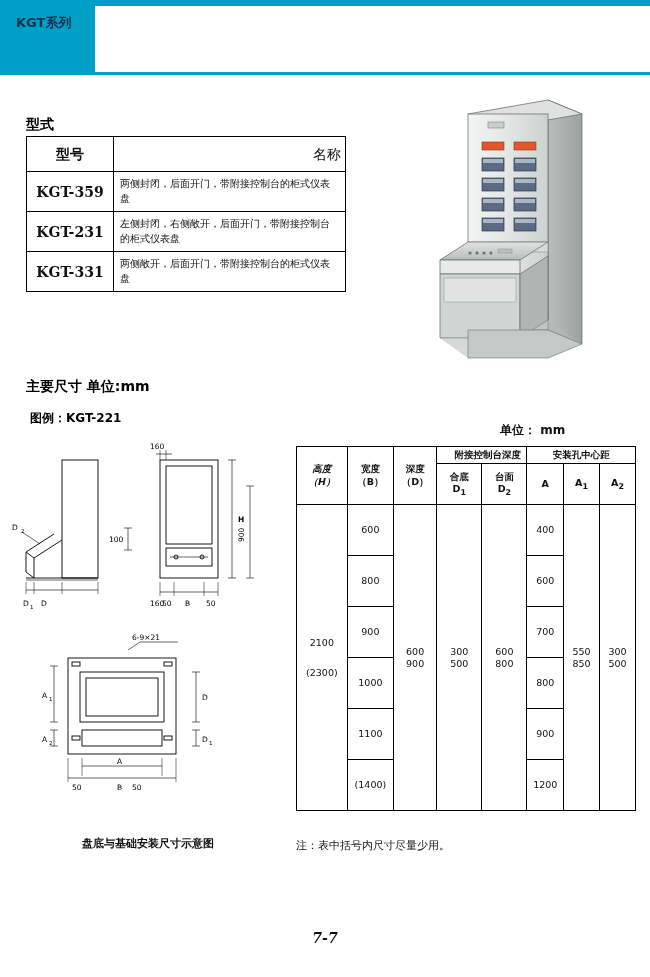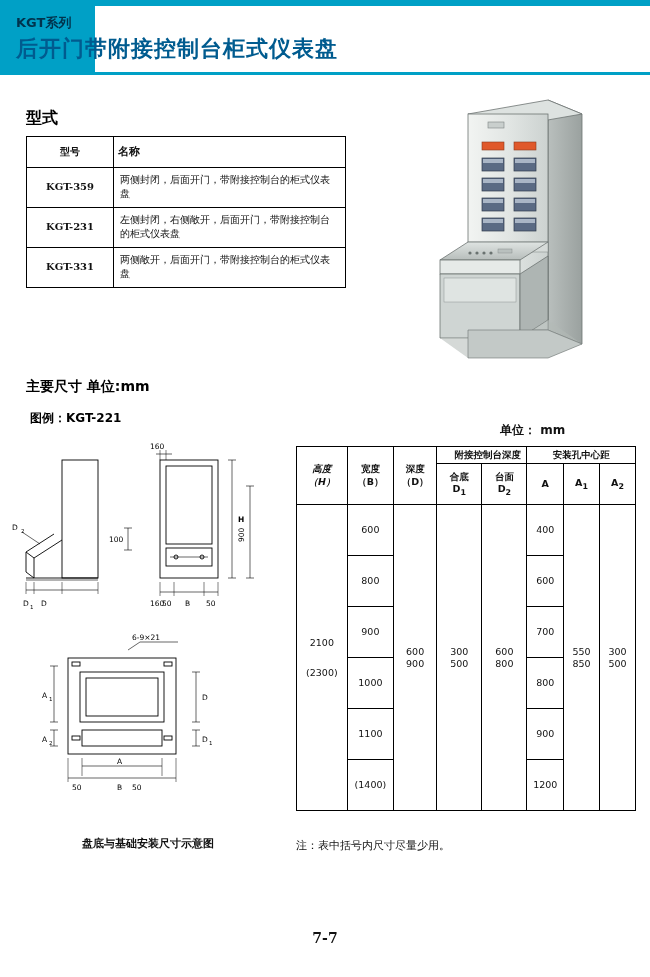--- a/index.html
+++ b/index.html
@@ -16,63 +16,62 @@
   
   .hdr{position:absolute;left:0;top:0;width:650px;height:78px;}
   .hdr-accent{position:absolute;left:0;top:0;width:650px;height:6px;background:#00a0c6;}
   .hdr-band{position:absolute;left:0;top:6px;width:95px;height:66px;background:#00a0c6;}
   .hdr-series{position:absolute;left:16px;top:14px;font-size:13px;font-weight:bold;color:#00334d;letter-spacing:0px;}
   .hdr-title{position:absolute;left:16px;top:34px;font-size:22px;font-weight:bold;color:#005b8f;letter-spacing:1px;}
   .hdr-rule{position:absolute;left:0;top:72px;width:650px;height:3px;background:#00a0c6;}
 
   
   .lbl{position:absolute;font-weight:bold;color:#000;}
-  .sec-xingshi{left:26px;top:108px;font-size:16px;}
+  .sec-xingshi{left:26px;top:116px;font-size:14px;}
   .sec-main{left:26px;top:378px;font-size:14px;}
   .sec-example{left:30px;top:410px;font-size:12px;}
   .unit-right{position:absolute;left:500px;top:422px;font-size:12px;font-weight:bold;}
 
   
   .tbl-model{position:absolute;left:26px;top:136px;width:320px;border-collapse:collapse;font-size:10px;}
   .tbl-model td{border:1px solid #000;padding:5px 6px;line-height:1.45;vertical-align:middle;}
-  .tbl-model .th{text-align:left;font-weight:bold;font-size:11px;padding:7px 4px;}
-  .tbl-model .c-model{width:74px;text-align:center;font-weight:bold;font-size:10px;font-family:"DejaVu Serif","Liberation Serif",serif;}
+  .tbl-model .th{text-align:right;font-weight:normal;font-size:14px;padding:7px 4px;}
+  .tbl-model .c-model{width:74px;text-align:center;font-weight:bold;font-size:14px;font-family:"DejaVu Serif","Liberation Serif",serif;}
 
   
   .cab{position:absolute;left:430px;top:92px;width:200px;height:278px;}
 
   
   .tbl-dim{position:absolute;left:296px;top:446px;width:340px;border-collapse:collapse;font-size:9.5px;}
   .tbl-dim td{border:1px solid #000;text-align:center;vertical-align:middle;padding:2px 1px;line-height:1.3;}
   .tbl-dim .hd{font-weight:bold;font-size:9.5px;}
   .tbl-dim .rowh{height:27px;}
   .note{position:absolute;left:296px;top:838px;font-size:11px;}
 
   
   .cap-bottom{position:absolute;left:82px;top:836px;font-size:11px;font-weight:bold;}
 
   
   .draw{position:absolute;left:10px;top:440px;width:280px;height:390px;}
 
   
-  .pg{position:absolute;left:0;top:930px;width:650px;text-align:center;font-size:14px;font-weight:bold;font-family:"DejaVu Serif","Liberation Serif",serif;}
+  .pg{position:absolute;left:0;top:930px;width:650px;text-align:center;font-size:14px;font-weight:bold;font-family:"DejaVu Serif","Liberation Serif",serif;font-style:italic;}
 
   svg{display:block;}
   text{font-family:"DejaVu Sans","Liberation Sans",sans-serif;}
 </style>
 </head>
 <body>
 
 <div class="page">
 
   <div class="hdr">
     <div class="hdr-accent"></div>
     <div class="hdr-band"></div>
     <div class="hdr-series">KGT系列</div>
-    <div class="hdr-title">后开门带附接控制台柜式仪表盘</div>
     <div class="hdr-rule"></div>
   </div>
 
   <div class="lbl sec-xingshi">型式</div>
 
   <table class="tbl-model">
     <tbody>
         <tr>
       <td class="th c-model">型号</td>
       <td class="th">名称</td>

